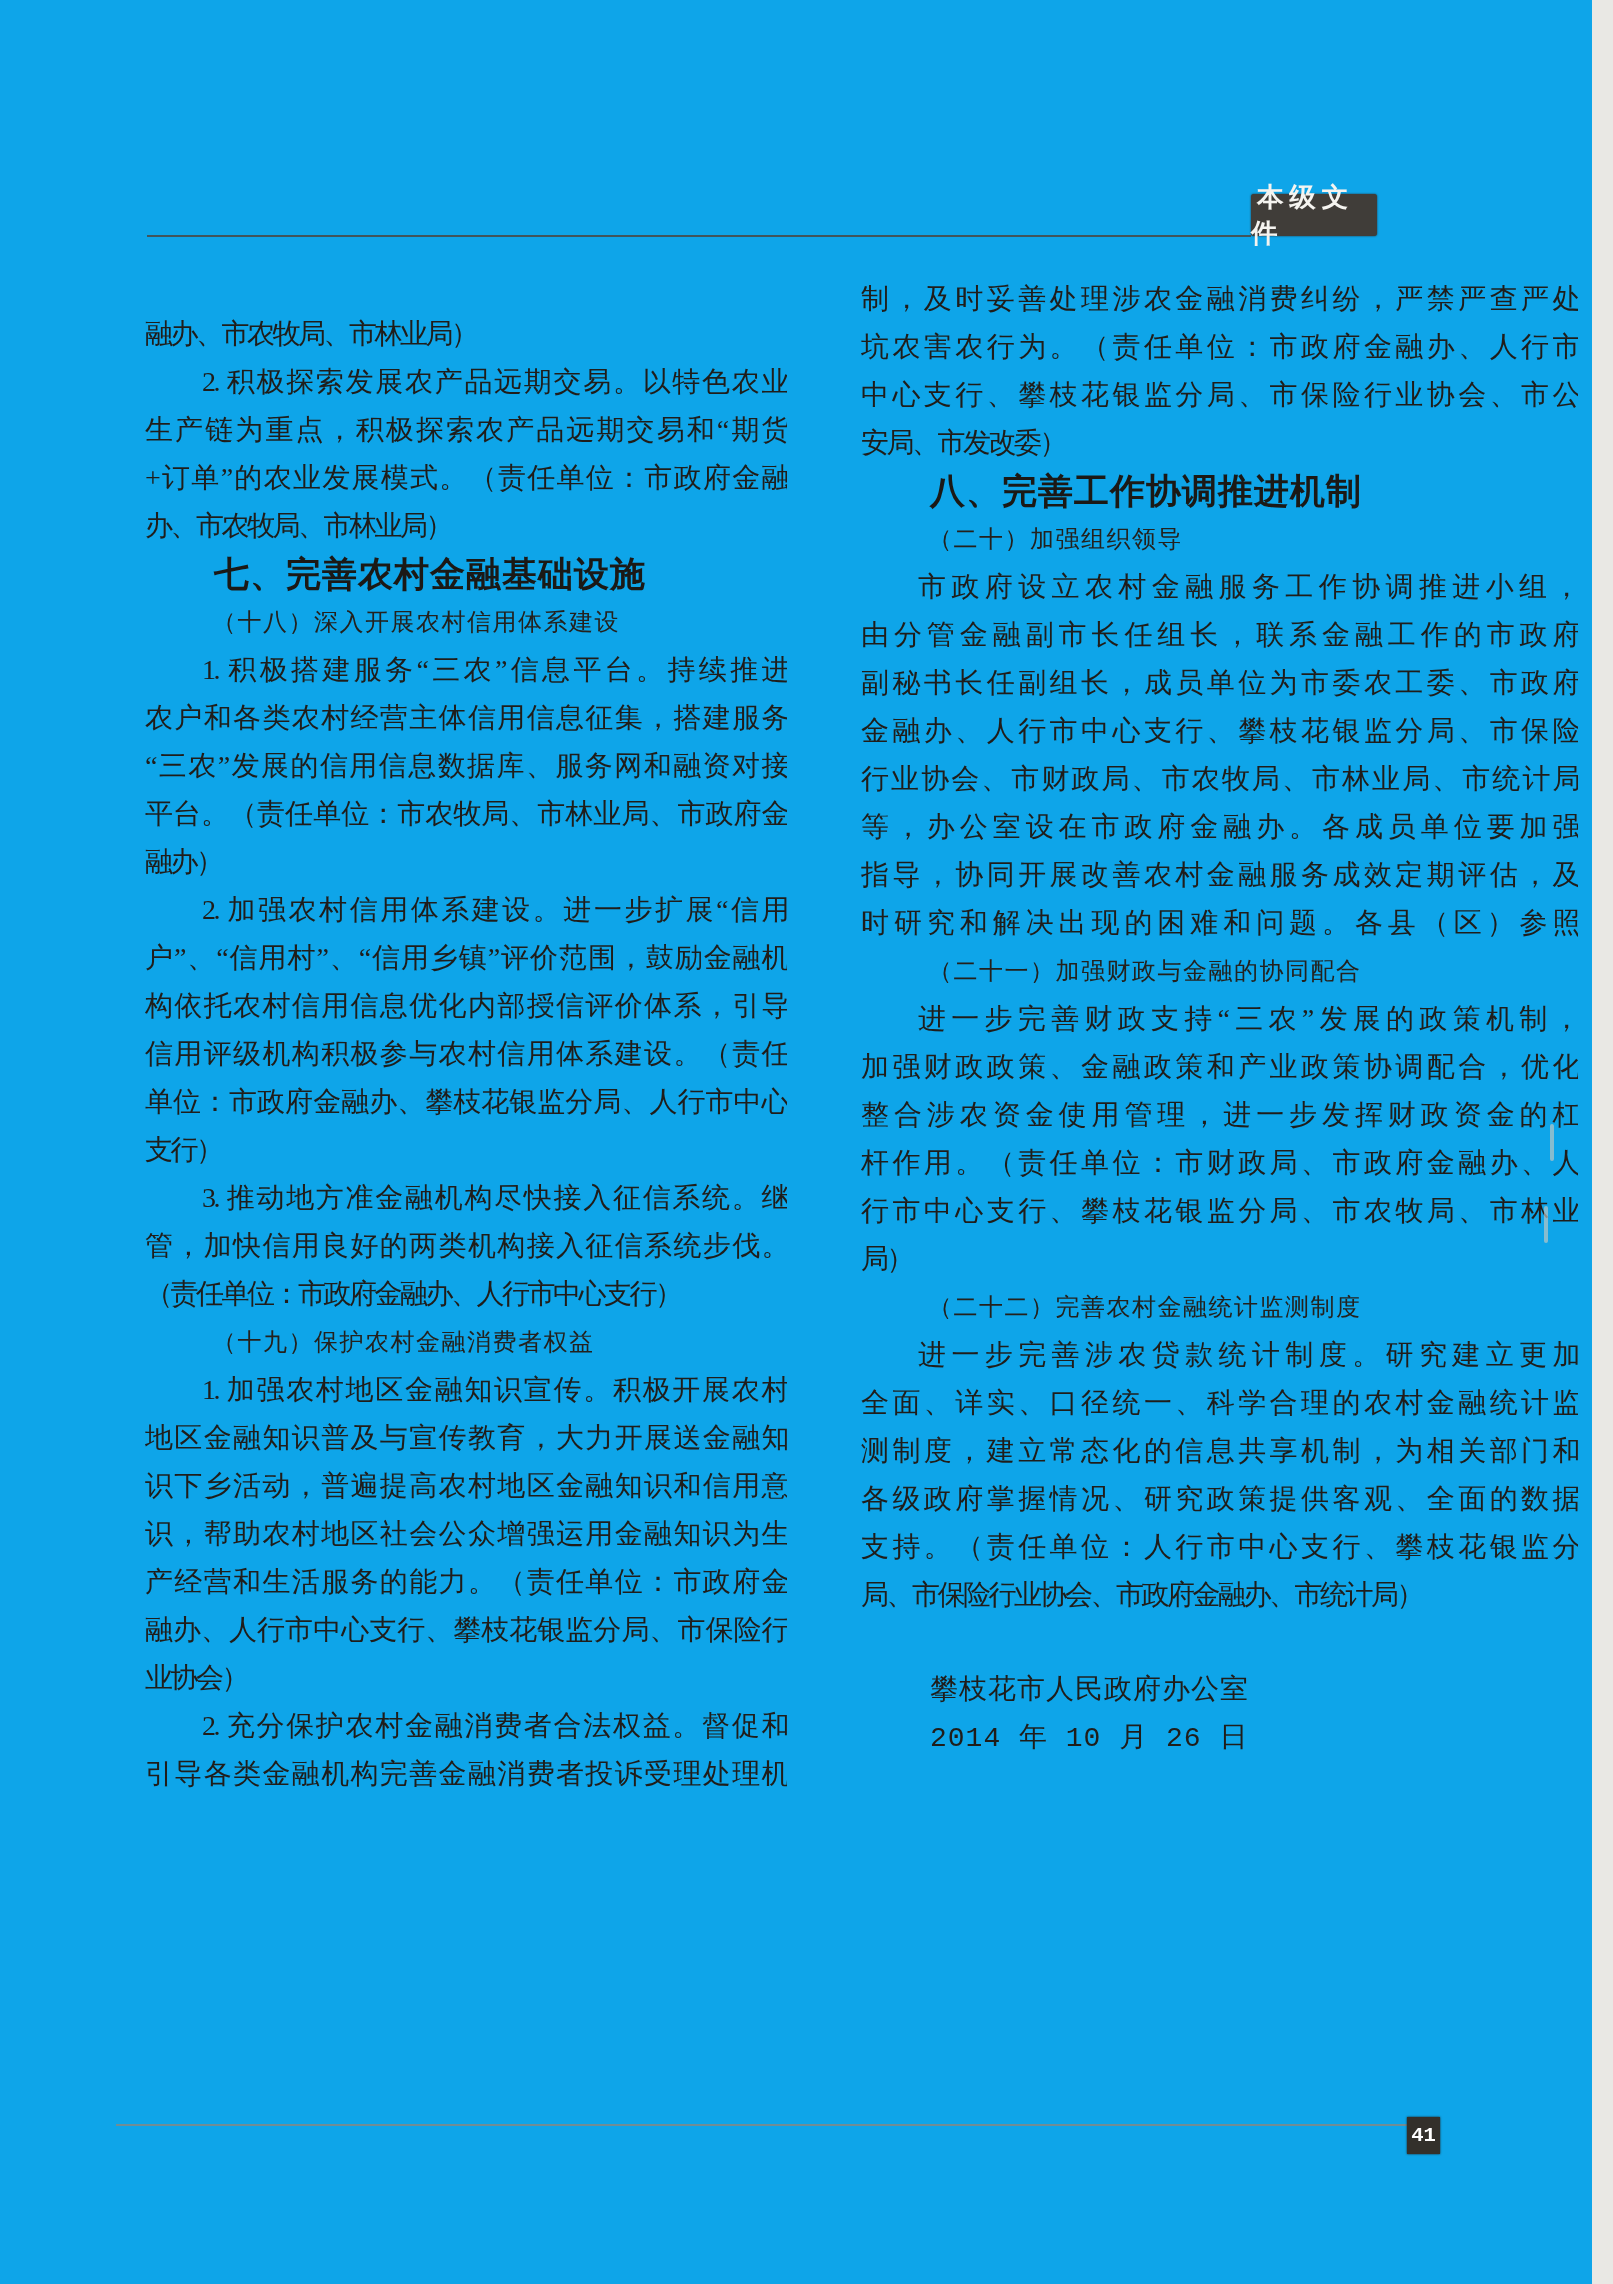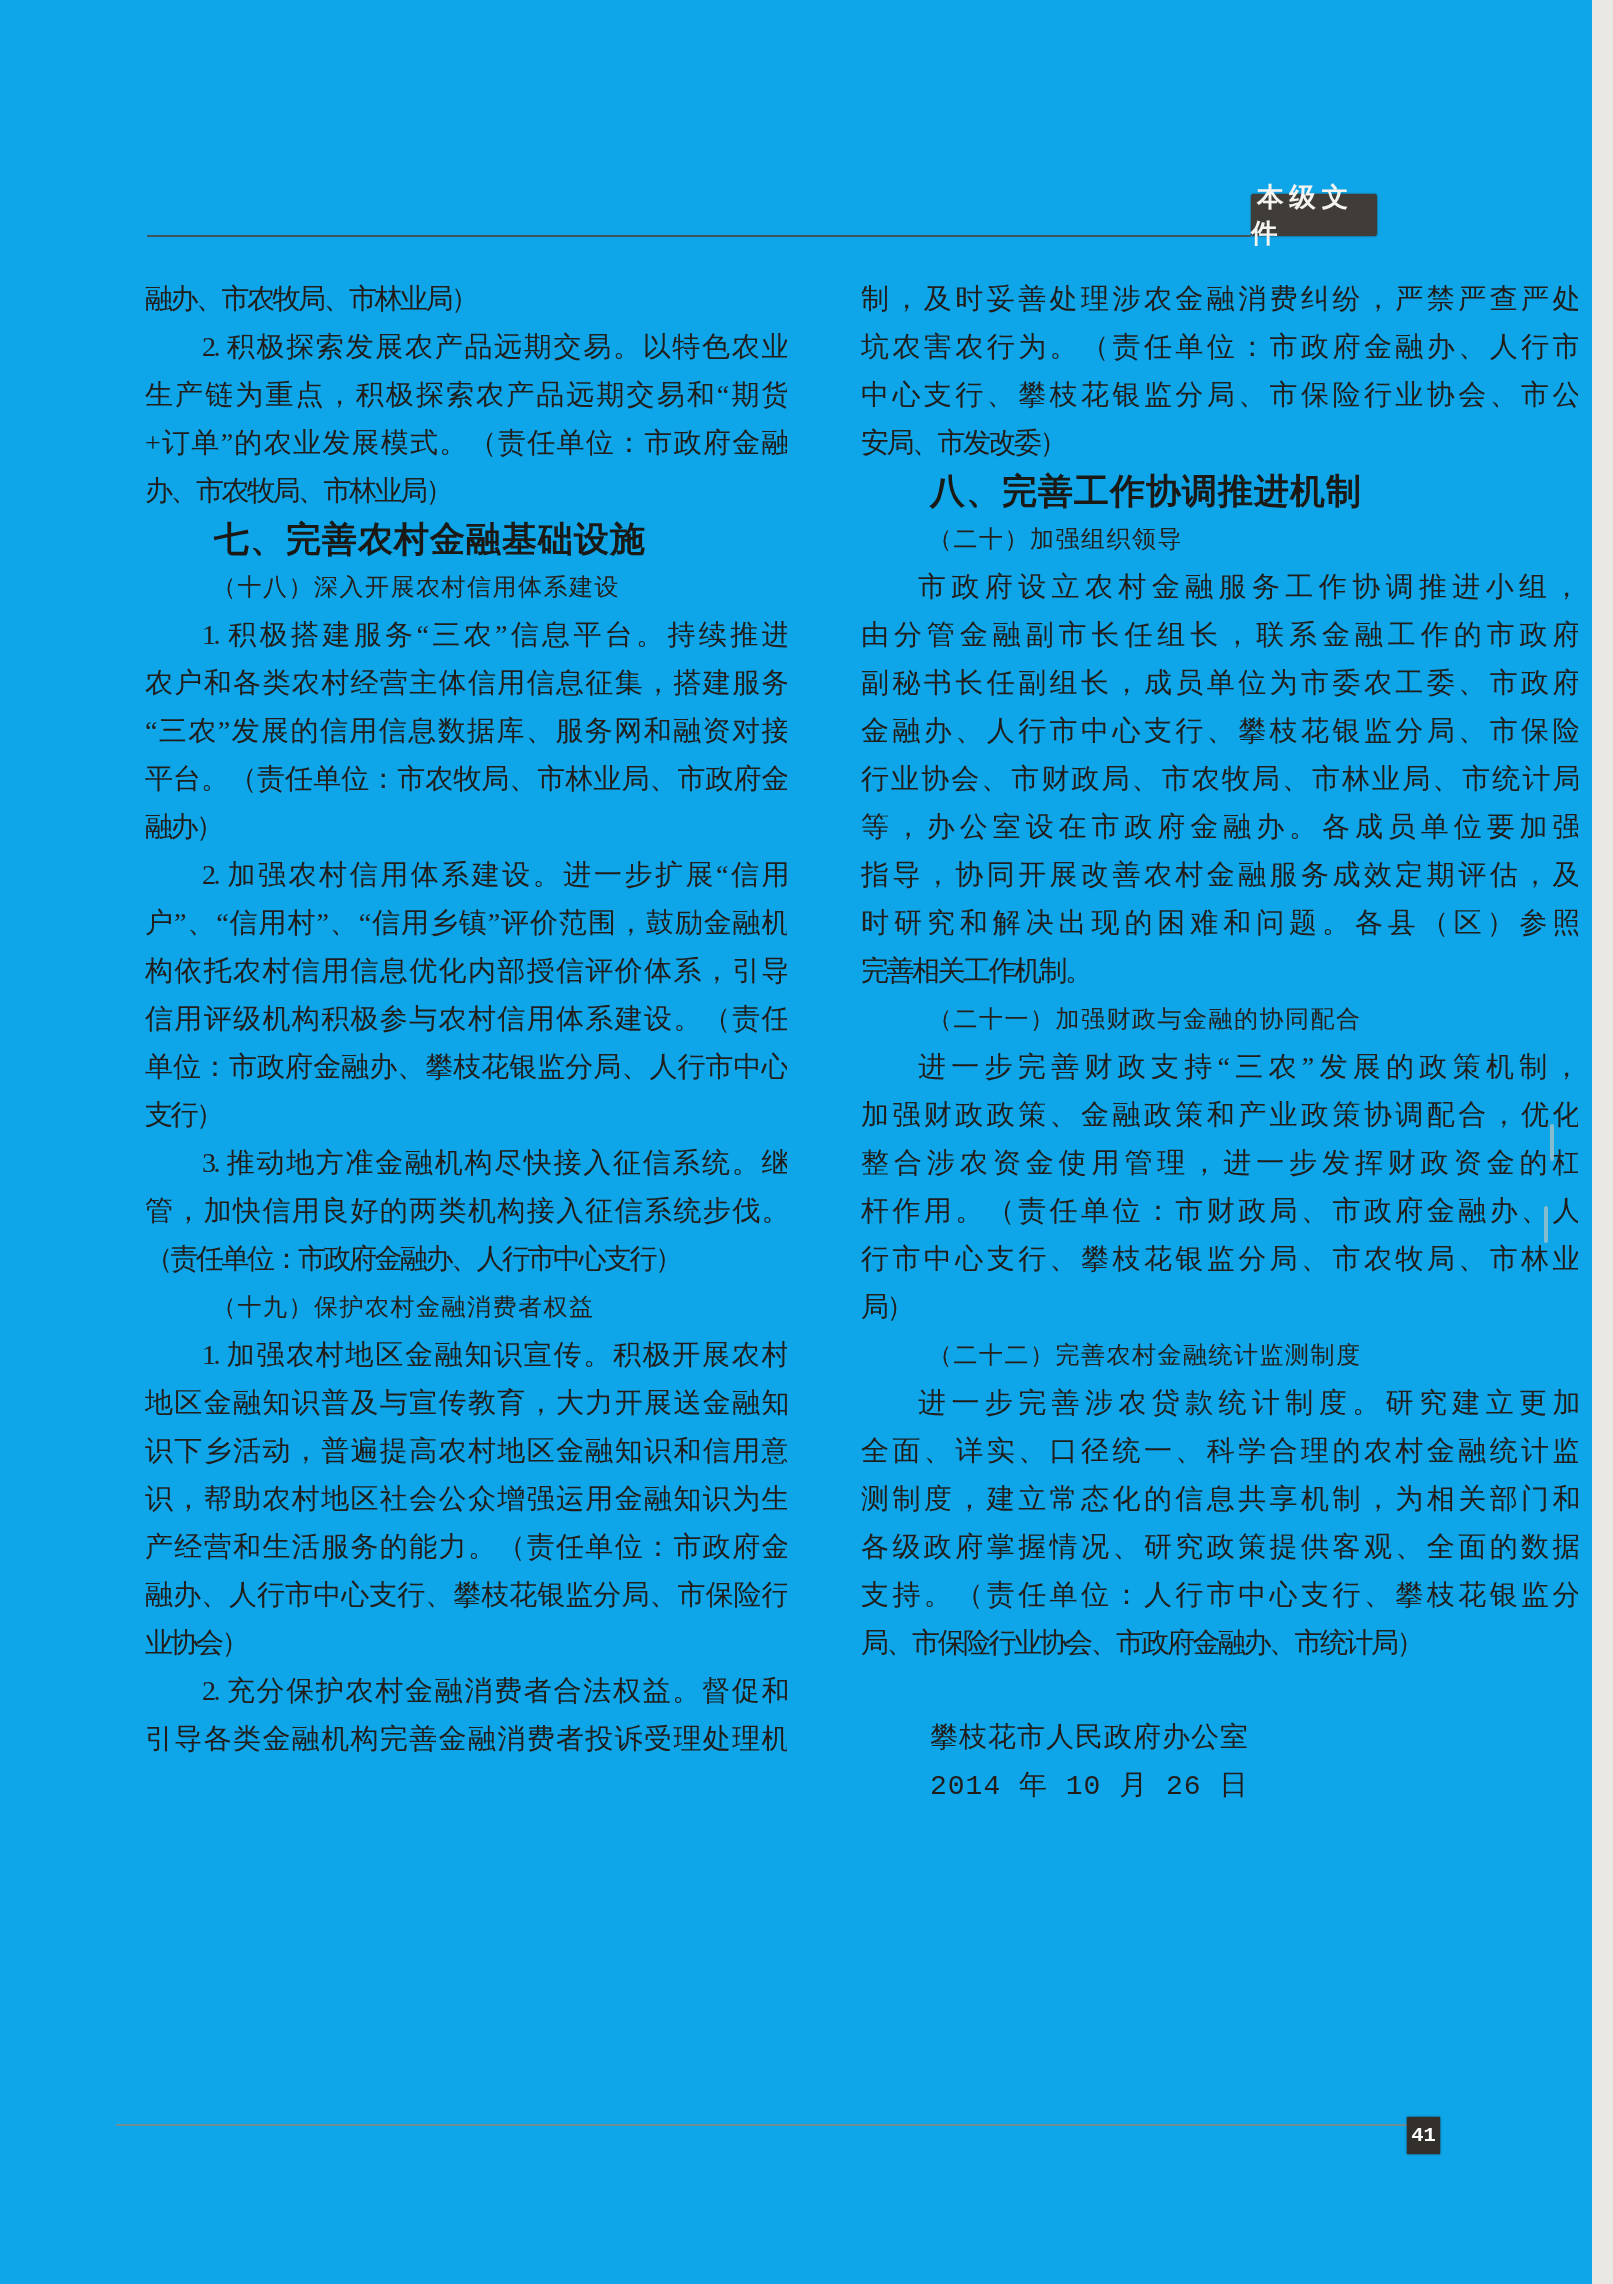--- a/index.html
+++ b/index.html
@@ -21,21 +21,21 @@
     background:#403d39;color:#f5f4f0;
     font-family:"Liberation Sans", sans-serif;
     font-weight:700;font-size:26.5px;letter-spacing:5.9px;
     display:flex;align-items:center;justify-content:center;
     border-radius:2.9px;
     box-shadow:0 0 2px #2a2824;
     text-indent:5.9px;
   }
   
   .col{position:absolute;top:275px;}
-  .col-left{left:145px;width:642px;}
+  .col-left{left:145px;width:642px;margin-top:35px;}
   .col-right{left:818px;width:717px;margin-left:43px;}
   .line{
     height:48px;line-height:48px;font-size:28px;
     letter-spacing:-2.5px;
     overflow:hidden;
     white-space:normal;
   }
   .line.full,.line.first{text-align:justify;text-align-last:justify;}
   .line.first{text-indent:57px;}
   .line.plain{text-align:left;}
@@ -122,21 +122,20 @@
       <div class="line h1">八、完善工作协调推进机制</div>
       <div class="line h2">（二十）加强组织领导</div>
       <div class="line first">市政府设立农村金融服务工作协调推进小组，</div>
       <div class="line full">由分管金融副市长任组长，联系金融工作的市政府</div>
       <div class="line full">副秘书长任副组长，成员单位为市委农工委、市政府</div>
       <div class="line full">金融办、人行市中心支行、攀枝花银监分局、市保险</div>
       <div class="line full">行业协会、市财政局、市农牧局、市林业局、市统计局</div>
       <div class="line full">等，办公室设在市政府金融办。各成员单位要加强</div>
       <div class="line full">指导，协同开展改善农村金融服务成效定期评估，及</div>
       <div class="line full">时研究和解决出现的困难和问题。各县（区）参照</div>
-      <div class="line plain">完善相关工作机制。</div>
       <div class="line h2">（二十一）加强财政与金融的协同配合</div>
       <div class="line first">进一步完善财政支持“三农”发展的政策机制，</div>
       <div class="line full">加强财政政策、金融政策和产业政策协调配合，优化</div>
       <div class="line full">整合涉农资金使用管理，进一步发挥财政资金的杠</div>
       <div class="line full">杆作用。（责任单位：市财政局、市政府金融办、人</div>
       <div class="line full">行市中心支行、攀枝花银监分局、市农牧局、市林业</div>
       <div class="line plain">局）</div>
       <div class="line h2">（二十二）完善农村金融统计监测制度</div>
       <div class="line first">进一步完善涉农贷款统计制度。研究建立更加</div>
       <div class="line full">全面、详实、口径统一、科学合理的农村金融统计监</div>

